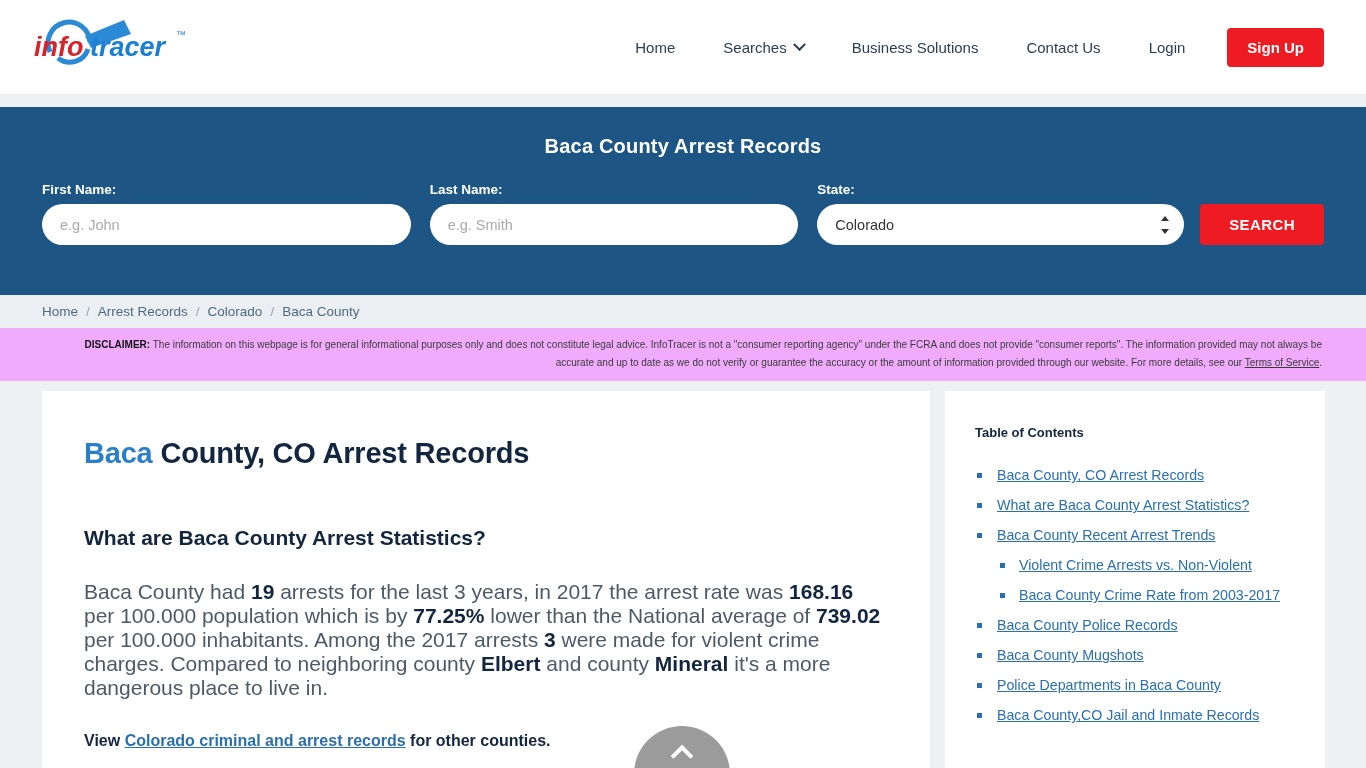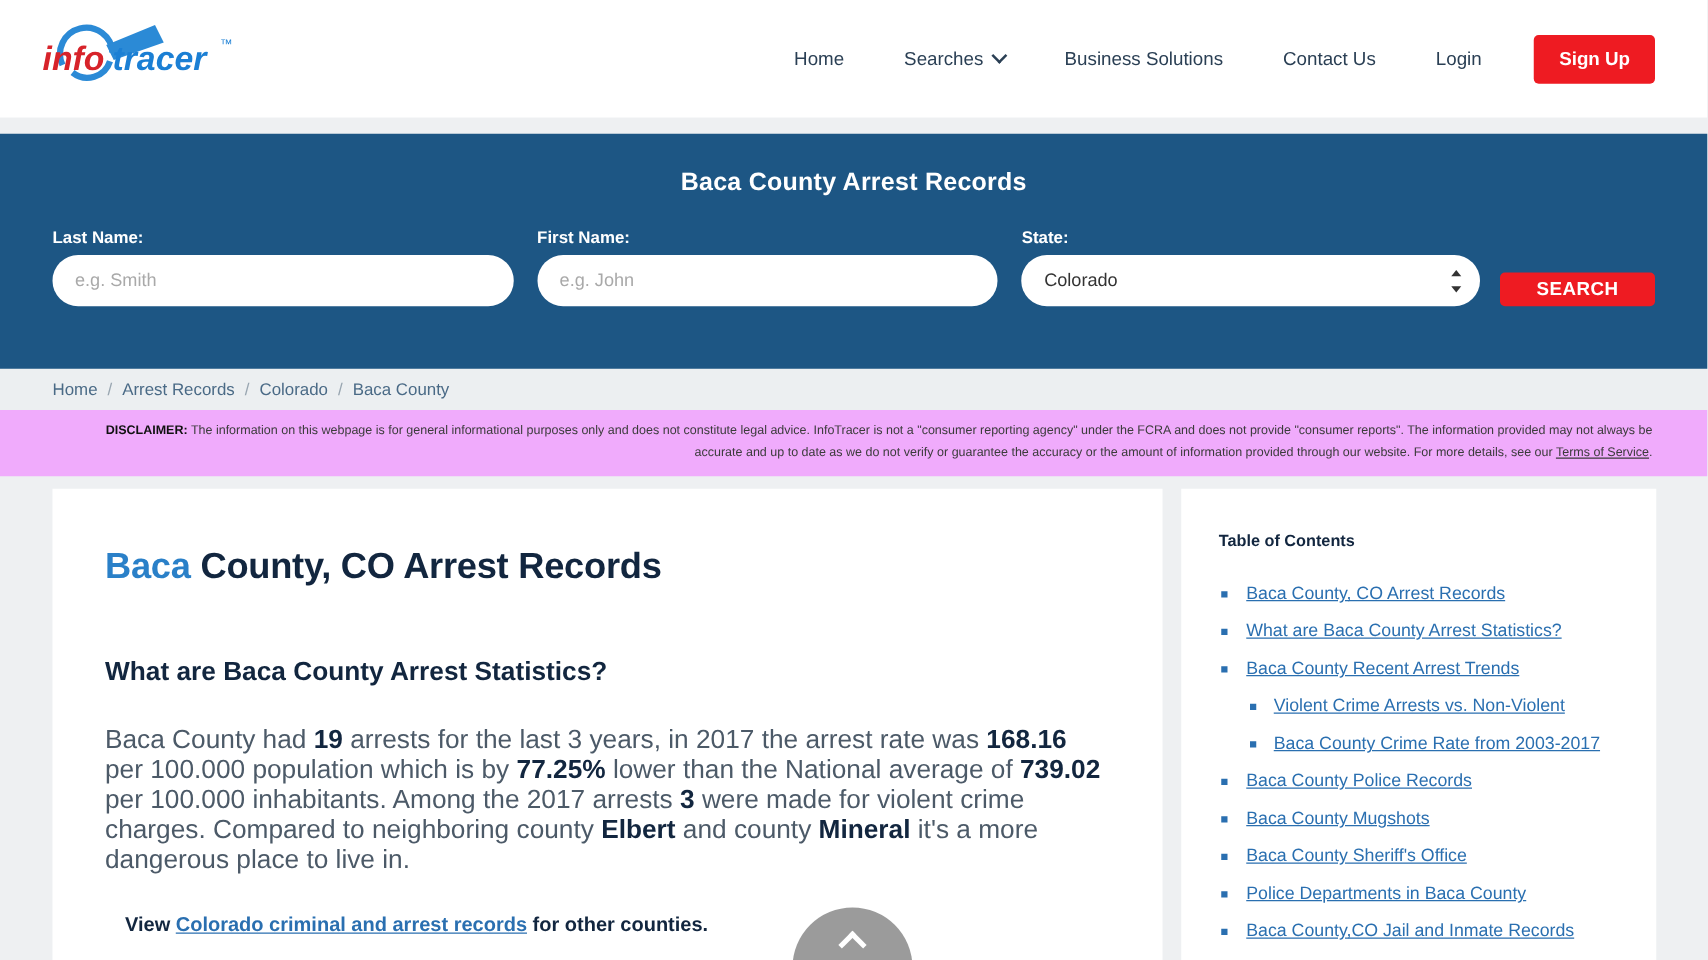--- a/index.html
+++ b/index.html
@@ -134,21 +134,21 @@
   }
   .select-arrows i {
     display: block;
     width: 0; height: 0;
     border-left: 4px solid transparent;
     border-right: 4px solid transparent;
   }
   .select-arrows i.up   { border-bottom: 5px solid #333; }
   .select-arrows i.down { border-top: 5px solid #333; }
   .search-btn {
-    height: 27px;
+    height: 41px;
     min-width: 124px;
     background: #ee1b22;
     color: #fff;
     border: none;
     border-radius: 4px;
     font-size: 15px;
     font-weight: bold;
     letter-spacing: .4px;
     cursor: pointer;
     font-family: "Liberation Sans", sans-serif;
@@ -221,21 +221,21 @@
     line-height: 24px;
     color: #4c5a68;
     margin: 13px 0 32px 0;
     max-width: 810px;
   }
   .body-copy b { color: #12263f; }
   .view-line {
     font-size: 16px;
     font-weight: bold;
     color: #12263f;
-    margin: 16px;
+    margin: 0;
   }
   .view-line a {
     color: #2a6fb0;
     text-decoration: underline;
     font-weight: bold;
     cursor: pointer;
   }
 
   
   .icon-strip {
@@ -346,28 +346,28 @@
       <span>Login</span>
     </a>
     <button class="signup-btn">Sign Up</button>
   </nav>
 </header>
 
 <section class="search-banner">
   <h1 class="banner-title">Baca County Arrest Records</h1>
 
   <form class="search-form">
+    <div class="field-group fg-first">
+      <label class="field-label">First Name:</label>
+      <input class="text-input" type="text" value="" placeholder="e.g. John" style="">
+    </div>
+
     <div class="field-group fg-last">
       <label class="field-label">Last Name:</label>
       <input class="text-input" type="text" value="" placeholder="e.g. Smith" style="">
-    </div>
-
-    <div class="field-group fg-first">
-      <label class="field-label">First Name:</label>
-      <input class="text-input" type="text" value="" placeholder="e.g. John" style="">
     </div>
 
     <div class="field-group fg-state">
       <label class="field-label">State:</label>
       <div class="select-wrap">
         <select class="state-select">
           <option>Colorado</option>
         </select>
         <span class="select-arrows">
           <i class="up"></i>
@@ -440,23 +440,20 @@
           </li>
         </ul>
       </li>
       <li>
         <a href="#">Baca County Police Records</a>
       </li>
       <li>
         <a href="#">Baca County Mugshots</a>
       </li>
       <li>
-        <a href="#">Baca County Sheriff's Office</a>
-      </li>
-      <li>
         <a href="#">Police Departments in Baca County</a>
       </li>
       <li>
         <a href="#">Baca County,CO Jail and Inmate Records</a>
       </li>
 
     </ul>
   </aside>
 </div>
 

